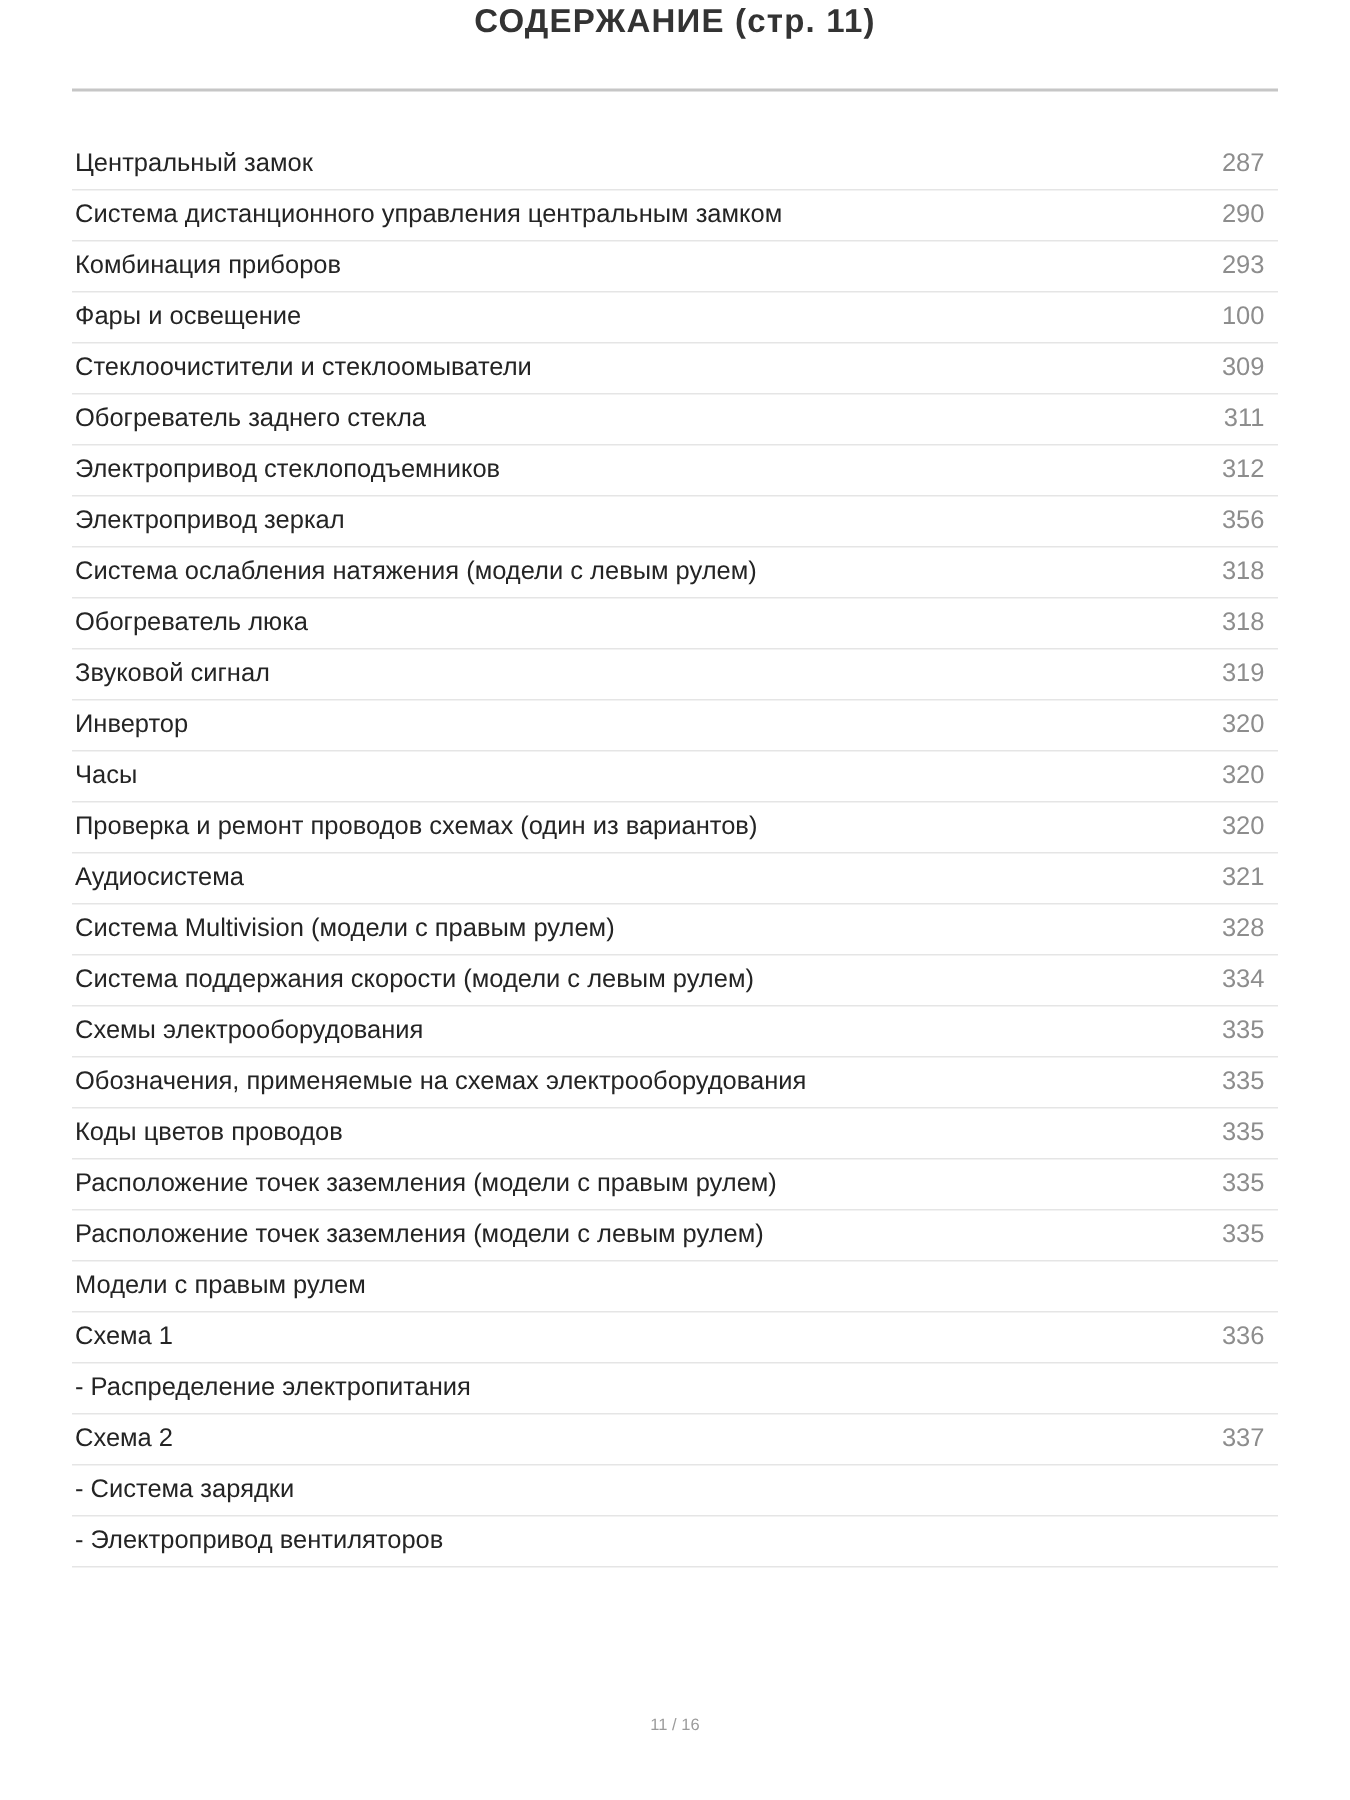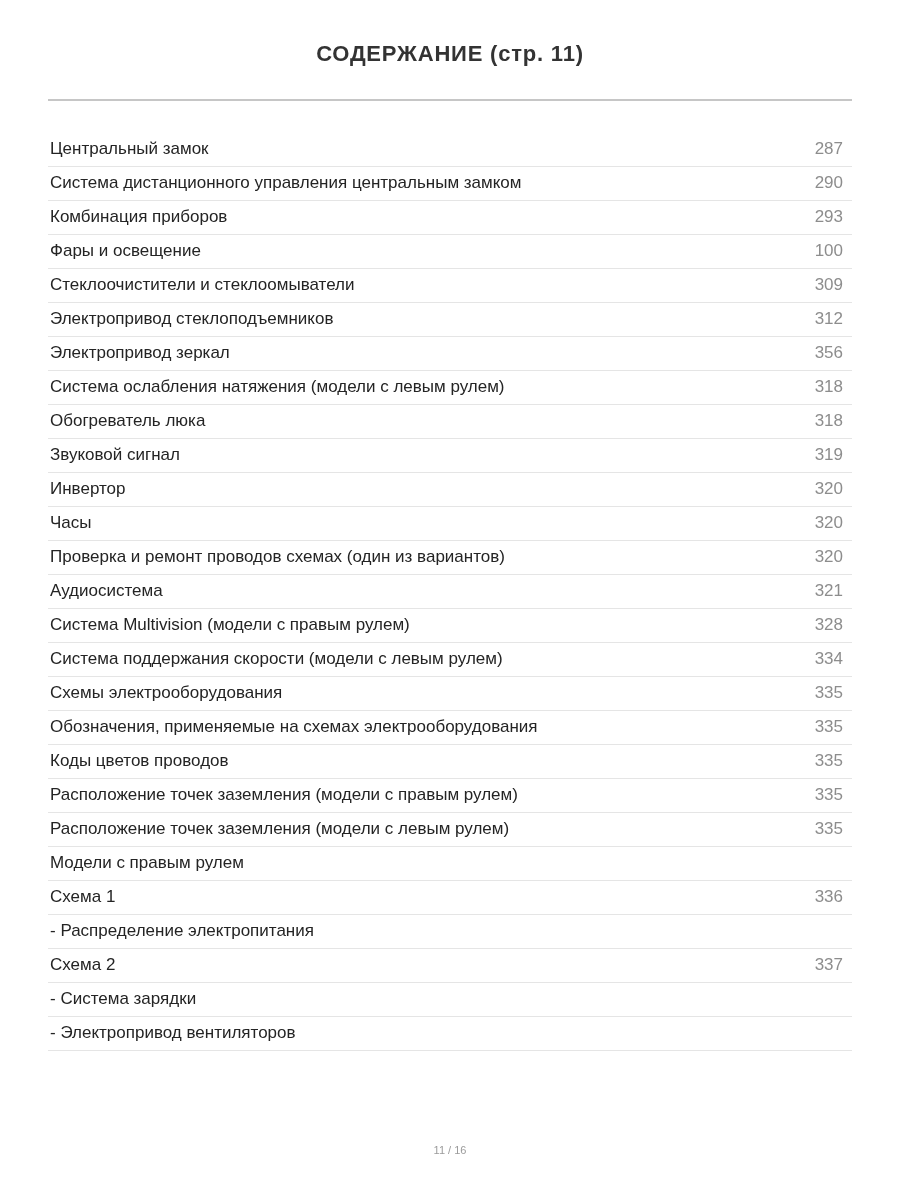--- a/index.html
+++ b/index.html
@@ -12,21 +12,20 @@
     height: 1200px;
     position: relative;
     font-family: "Liberation Sans", sans-serif;
     overflow: hidden;
   }
   .page {
     width: 100%;
     height: 100%;
     position: relative;
     box-sizing: border-box;
-    padding-top: 40px;
   }
   .page-title {
     margin: 0;
     text-align: center;
     font-size: 22px;
     line-height: 28px;
     font-weight: 700;
     letter-spacing: 0.8px;
     color: var(--title, #333333);
   }
@@ -99,20 +98,24 @@
       <div class="toc-row">
         <span class="toc-label">Фары и освещение</span>
         <span class="toc-page">100</span>
       </div>
 
       <div class="toc-row">
         <span class="toc-label">Стеклоочистители и стеклоомыватели</span>
         <span class="toc-page">309</span>
       </div>
 
+      <div class="toc-row">
+        <span class="toc-label">Обогреватель заднего стекла</span>
+        <span class="toc-page">311</span>
+      </div>
 
       <div class="toc-row">
         <span class="toc-label">Электропривод стеклоподъемников</span>
         <span class="toc-page">312</span>
       </div>
 
       <div class="toc-row">
         <span class="toc-label">Электропривод зеркал</span>
         <span class="toc-page">356</span>
       </div>

